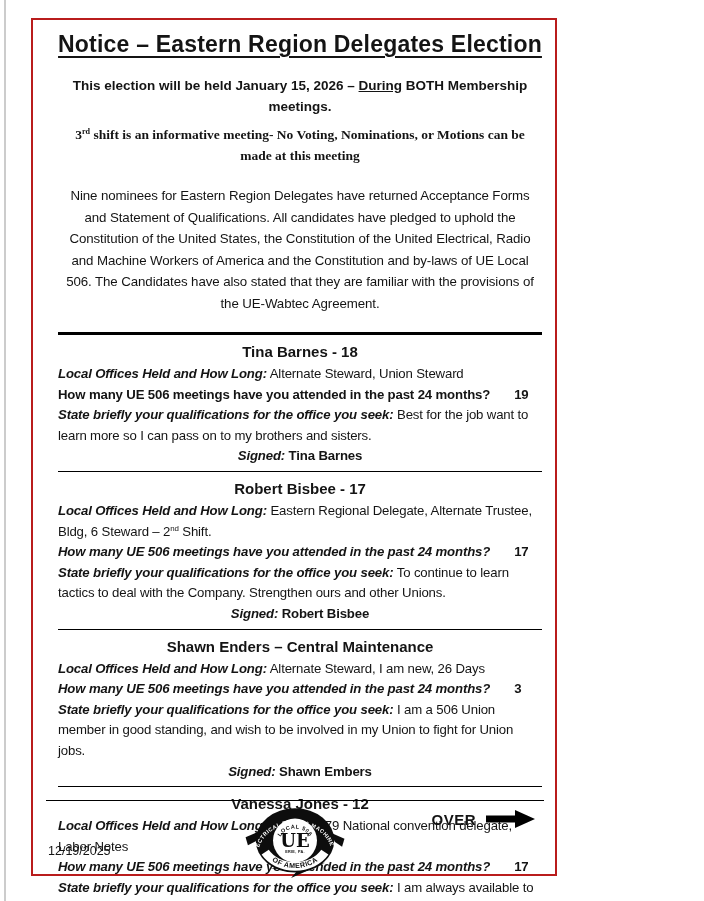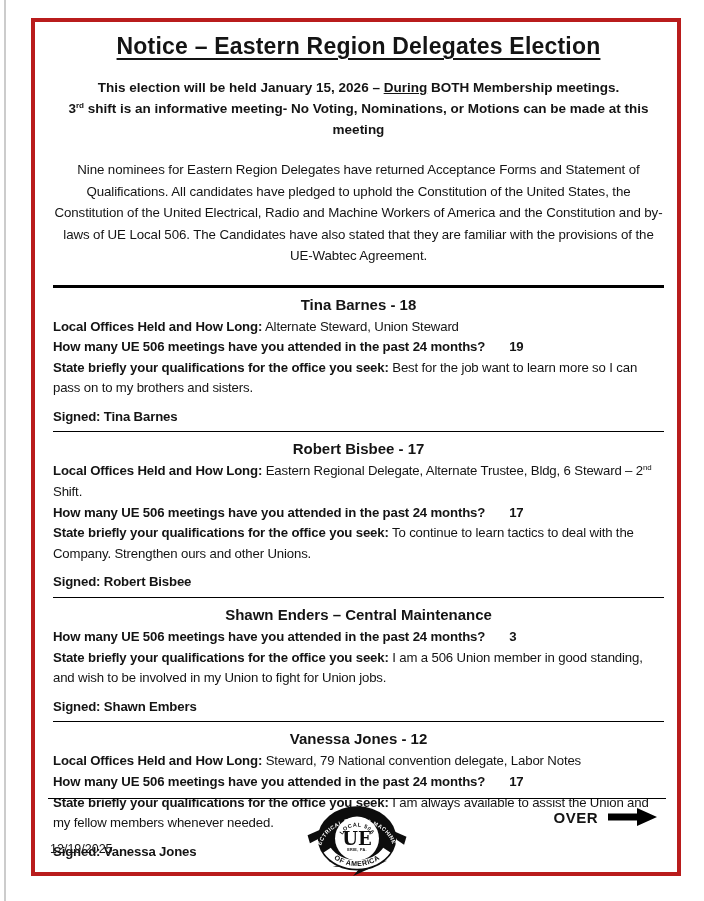--- a/index.html
+++ b/index.html
@@ -2,48 +2,48 @@
 <html><head>
 <meta charset="utf-8">
 <style>
   html,body{margin:0;padding:0;background:#ffffff;}
   .canvas{
     position:relative;width:704px;height:901px;background:#ffffff;overflow:hidden;
     font-family:"Liberation Sans",sans-serif;color:#141414;
   }
   .edge-line{position:absolute;left:4px;top:0;width:2px;height:901px;background:#cccccc;}
   .doc{
-    position:absolute;left:31px;top:18px;width:650px;height:858px;
-    border:4px solid #b91c1c;box-sizing:border-box;padding:4px 13px 0 18px;
+    position:absolute;left:31px;top:18px;width:526px;height:858px;
+    border:2px solid #b91c1c;box-sizing:border-box;padding:4px 13px 0 25px;
   }
   .doc-title{
     font-size:23px;font-weight:800;text-align:center;margin:6px 0 0;
     text-decoration:underline;text-decoration-thickness:2px;text-underline-offset:4px;
     letter-spacing:.2px;line-height:28px;
   }
   .hdr-line{font-size:13.5px;font-weight:700;line-height:21px;margin:0;text-align:center;}
   .hdr-election{margin-top:17px;}
   .hdr-shifts{margin-top:7px;}
-  .hdr-third{}
+  .hdr-third{margin-top:7px;font-family:Liberation Serif, serif;}
   .shift-gap{display:inline-block;width:18px;}
   .u{text-decoration:underline;}
   sup{font-size:60%;line-height:0;}
   .intro{
     font-size:13.3px;line-height:21.5px;text-align:center;margin:19px 0 0;
     letter-spacing:-.1px;
   }
   .sep{border:none;border-top:1.5px solid #000;margin:4px 0 0;}
   .sep.thick{border-top:3px solid #000;margin-top:18px;}
   .candidate{margin-top:8px;}
   .cand-name{font-size:15px;font-weight:700;text-align:center;margin:0 0 3px;line-height:18px;}
   .cand-line{font-size:13.2px;line-height:20.6px;margin:0;letter-spacing:-.15px;}
-  .bi{font-weight:700;}
+  .bi{font-weight:700;font-style:italic;}
   .b{font-weight:700;}
   .meet-num{font-weight:700;margin-left:24px;font-style:normal;}
-  .signed-line{margin-top:8px;}
+  .signed-line{text-align:center;}
   .signed-name{font-weight:700;}
   .footer{position:absolute;left:13px;right:11px;bottom:0;height:74px;}
   .footer .sep{margin:0;}
   .over-row{position:absolute;right:8px;top:9px;display:flex;align-items:center;gap:10px;}
   .over-label{font-size:15px;font-weight:800;letter-spacing:.5px;}
   .over-arrow{display:block;}
   .date{position:absolute;left:2px;top:44px;font-size:12.5px;}
   .ue-logo{position:absolute;left:50%;top:2px;transform:translateX(-50%);width:102px;height:80px;}
   .t-outer{font-size:7px;font-weight:700;letter-spacing:.6px;}
   .t-local{font-size:7px;font-weight:700;letter-spacing:.8px;}
@@ -106,20 +106,24 @@
       <p class="cand-line signed-line">
         <span class="bi">Signed:</span>
         <span class="signed-name">Robert Bisbee</span>
       </p>
     </section>
     <hr class="sep">
 
     <section class="candidate">
       <h2 class="cand-name">Shawn Enders – Central Maintenance</h2>
       <p class="cand-line">
+        <span class="bi">Local Offices Held and How Long:</span>
+        <span><span>Alternate Steward, I am new, 26 Days</span><sup></sup><span></span></span>
+      </p>
+      <p class="cand-line">
         <span class="bi">How many UE 506 meetings have you attended in the past 24 months?</span><span class="meet-num">3</span>
       </p>
       <p class="cand-line">
         <span class="bi">State briefly your qualifications for the office you seek:</span>
         <span>I am a 506 Union member in good standing, and wish to be involved in my Union to fight for Union jobs.</span>
       </p>
       <p class="cand-line signed-line">
         <span class="bi">Signed:</span>
         <span class="signed-name">Shawn Embers</span>
       </p>

